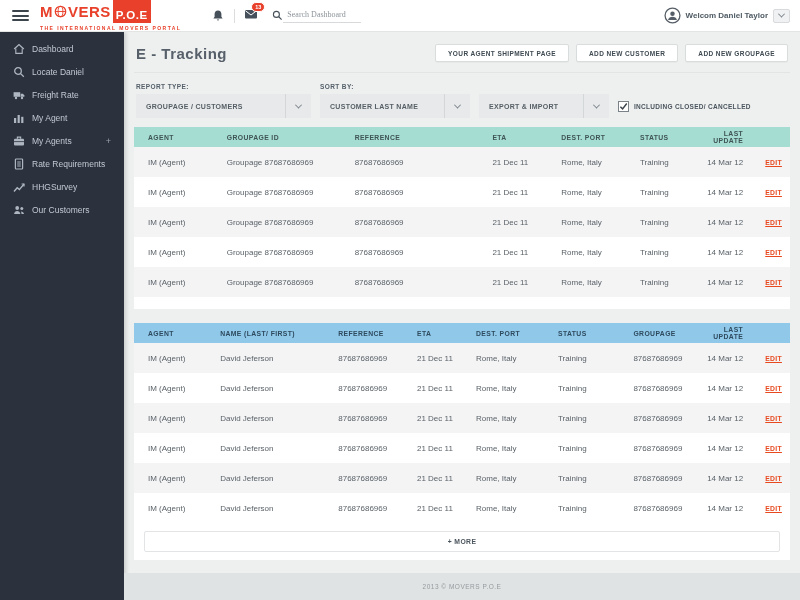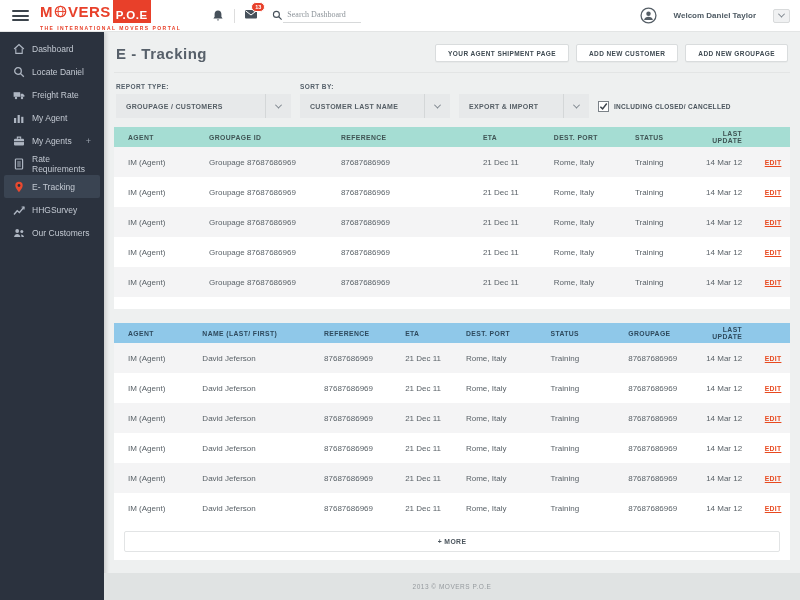--- a/index.html
+++ b/index.html
@@ -17,28 +17,28 @@
   .logo-badge { background:#e8402a; color:#fff; font-weight:bold; font-size:11.5px; padding:10px 3px 1px 3px; margin-left:2px; letter-spacing:.5px; }
   .logo-tag { font-size:5px; color:#e8402a; letter-spacing:1.45px; margin-top:2px; font-weight:bold; }
   .hdr-mid { display:flex; align-items:center; margin-left:30px; }
   .hicon { width:14px; height:14px; display:inline-block; }
   .hdr-sep { width:1px; height:14px; background:#ddd; margin:0 9px; }
   .env-wrap { position:relative; }
   .badge { position:absolute; top:-5px; right:-7px; background:#e8402a; color:#fff; border-radius:7px; font-size:5.5px; font-weight:bold; padding:1px 3px; border:1px solid #fff; }
   .search { display:flex; align-items:center; margin-left:14px; }
   .search input { border:none; outline:none; border-bottom:1px solid #d7d9da; font-size:8px; width:78px; padding:2px 0 3px 4px; color:#555; font-family:Liberation Serif, serif; }
   .search input::placeholder { color:#8d949a; }
-  .hdr-right { margin-left:auto; margin-right:10px; display:flex; align-items:center; gap:17px; }
+  .hdr-right { margin-left:auto; margin-right:10px; display:flex; align-items:center; gap:5px; }
   .welcome { font-size:8px; font-weight:bold; color:#4e5a63; }
   .user-dd { width:17px; height:14px; background:#f0f1f2; border:1px solid #d8dadb; border-radius:2px; display:flex; align-items:center; justify-content:center; cursor:pointer; }
   .chev { width:5px; height:5px; border-right:1.5px solid #7a828a; border-bottom:1.5px solid #7a828a; transform:rotate(45deg) translate(-1px,-1px); }
 
   
   .main { display:flex; height:568px; }
-  .sidebar { width:104px; background:#2b323e; flex:none; padding-top:5px; box-shadow:2px 0 4px rgba(0,0,0,.15); }
+  .sidebar { width:124px; background:#2b323e; flex:none; padding-top:5px; box-shadow:2px 0 4px rgba(0,0,0,.15); }
   .nav-item { display:flex; align-items:center; height:23px; padding:0 9px; margin:0 4px; font-size:8.5px; color:#c3c9d2; cursor:pointer; border-radius:2px; }
   .nav-item .nicon { width:12px; height:12px; margin-right:7px; flex:none; display:flex; align-items:center; }
   .nav-item.active { background:#3a4452; }
   .nav-plus { margin-left:auto; color:#9aa2ad; font-size:9px; }
 
   .content { flex:1; display:flex; flex-direction:column; padding:0 10px; overflow:hidden; }
   .page-head { display:flex; align-items:center; justify-content:space-between; padding:12px 2px 10px 2px; border-bottom:1px solid #e3e5e5; }
   .page-title { font-size:15px; font-weight:bold; color:#57606a; letter-spacing:.5px; }
   .actions { display:flex; gap:7px; }
   .btn { background:#fff; border:1px solid #d9dcdd; border-radius:2px; height:18px; padding:0 12px; font-size:6.5px; font-weight:bold; letter-spacing:.4px; color:#3f4a52; cursor:pointer; font-family:"Liberation Sans",sans-serif; box-shadow:0 1px 1px rgba(0,0,0,.03); }
@@ -188,29 +188,20 @@
         <div class="nav-item">
           <span class="nicon">
             <svg viewBox="0 0 12 12" width="12" height="12">
               <rect x="2.4" y="1" width="7.2" height="10" rx="0.8" fill="none" stroke="#aeb6c2" stroke-width="1.2"></rect>
               <line x1="4.2" y1="4" x2="7.8" y2="4" stroke="#aeb6c2"></line>
               <line x1="4.2" y1="6" x2="7.8" y2="6" stroke="#aeb6c2"></line>
               <line x1="4.2" y1="8" x2="7.8" y2="8" stroke="#aeb6c2"></line>
             </svg>
           </span>
           <span>Rate Requirements</span>
-        </div>
-        <div class="nav-item active">
-          <span class="nicon">
-            <svg viewBox="0 0 12 12" width="12" height="12">
-              <path d="M6 0.8A3.7 3.7 0 0 0 2.3 4.5C2.3 7.2 6 11.2 6 11.2s3.7-4 3.7-6.7A3.7 3.7 0 0 0 6 0.8z" fill="#e8492f"></path>
-              <circle cx="6" cy="4.5" r="1.4" fill="#2b323e"></circle>
-            </svg>
-          </span>
-          <span>E- Tracking</span>
         </div>
         <div class="nav-item">
           <span class="nicon">
             <svg viewBox="0 0 12 12" width="12" height="12">
               <path d="M1 10.5 4.2 6.8 6.4 8.6 11 3" fill="none" stroke="#aeb6c2" stroke-width="1.4"></path>
               <path d="M8.6 3H11v2.4" fill="none" stroke="#aeb6c2" stroke-width="1.2"></path>
             </svg>
           </span>
           <span>HHGSurvey</span>
         </div>

